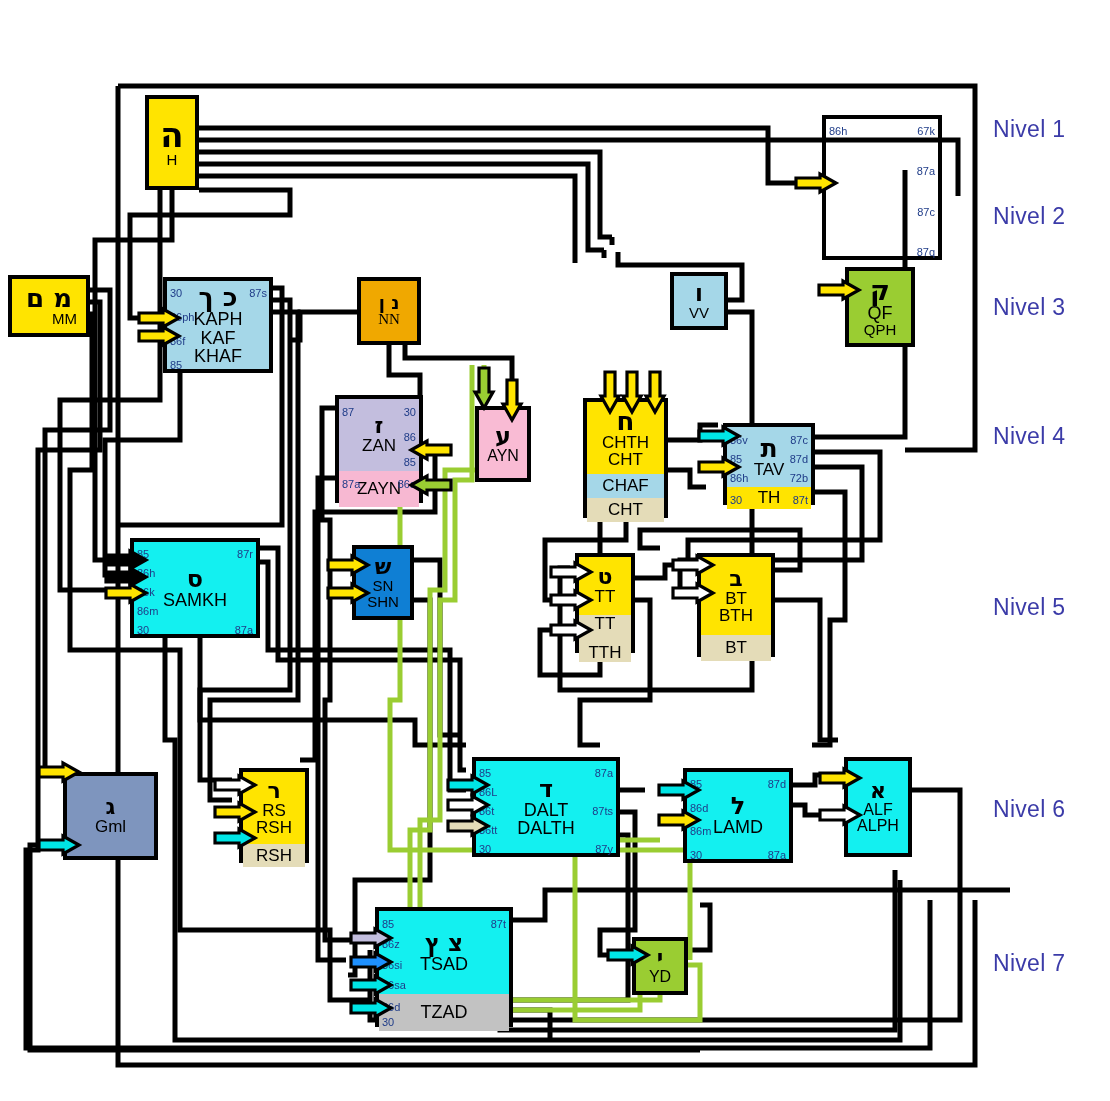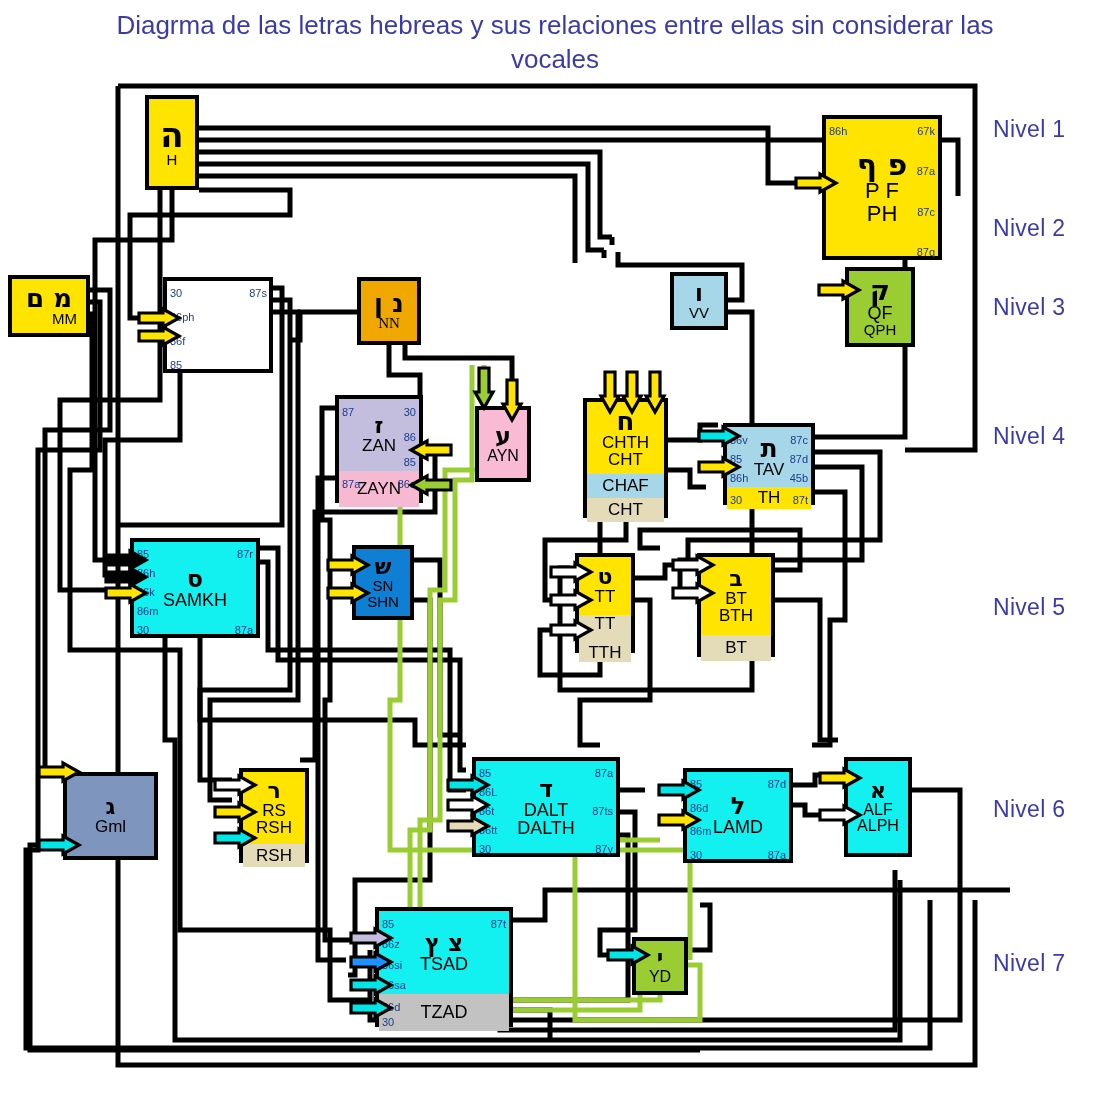--- a/index.html
+++ b/index.html
@@ -27,21 +27,20 @@
   .port.r{right:3px;}
 
   svg.wires{position:absolute;left:0;top:0;width:1110px;height:1101px;z-index:2;}
   svg.wires2{position:absolute;left:0;top:0;width:1110px;height:1101px;z-index:8;pointer-events:none;}
 </style>
 </head>
 <body>
 
 <div id="stage">
 
-  <div class="title">Diagrma de las letras hebreas y sus relaciones entre ellas  sin considerar las vocales</div>
 
   <svg class="wires" viewBox="0 0 1110 1101" xmlns="http://www.w3.org/2000/svg">
     <g fill="none" stroke="#000" stroke-width="5">
 
       <path d="M118,86 L975,86 L975,450 L905,450"></path>
       <path d="M118,86 L118,1065 L975,1065 L975,900"></path>
 
       <path d="M199,128 L768,128 L768,183 L800,183"></path>
       <path d="M199,140 L958,140 L958,196"></path>
       <path d="M199,152 L600,152 L600,237 L612,237"></path>
@@ -126,54 +125,55 @@
   </svg>
 
   <div id="nodes-root">
       <div class="node" style="left: 145px; top: 95px; width: 54px; height: 95px; position: absolute;">
         <div class="seg" style="background: rgb(255, 228, 0);">
           <div class="heb" style="font-size: 34px;">ה</div>
           <div class="lat" style="font-size: 15px;">H</div>
         </div>
       </div>
       <div class="node" style="left: 822px; top: 115px; width: 120px; height: 145px; position: absolute;">
-        <div class="seg" style="background: rgb(255, 228, 0);">
-          <div class="heb" style="font-size: 30px;">פ  ף</div>
-          <div class="lat" style="font-size: 22px;">P      F</div>
-          <div class="lat" style="font-size: 22px;">PH</div>
-        </div>
         <div class="port l" style="position: absolute; left: 3px; top: 7px;">86h</div>
         <div class="port r" style="position: absolute; right: 3px; top: 7px;">67k</div>
         <div class="port r" style="position: absolute; right: 3px; top: 47.3333px;">87a</div>
         <div class="port r" style="position: absolute; right: 3px; top: 87.6667px;">87c</div>
         <div class="port r" style="position: absolute; right: 3px; top: 128px;">87q</div>
       </div>
       <div class="node" style="left: 845px; top: 267px; width: 70px; height: 80px; position: absolute;">
         <div class="seg" style="background: rgb(154, 205, 50);">
           <div class="heb" style="font-size: 27px;">ק</div>
           <div class="lat" style="font-size: 18px;">QF</div>
           <div class="lat" style="font-size: 15px;">QPH</div>
         </div>
       </div>
       <div class="node" style="left: 8px; top: 275px; width: 82px; height: 62px; position: absolute;">
         <div class="seg" style="background: rgb(255, 228, 0);">
           <div class="heb" style="font-size: 26px;">מ  ם</div>
           <div class="lat" style="font-size: 15px; margin-left: 31px;">MM</div>
         </div>
       </div>
       <div class="node" style="left: 163px; top: 277px; width: 110px; height: 96px; position: absolute;">
+        <div class="seg" style="background: rgb(165, 215, 232);">
+          <div class="heb" style="font-size: 26px;">כ  ך</div>
+          <div class="lat" style="font-size: 18px;">KAPH</div>
+          <div class="lat" style="font-size: 18px;">KAF</div>
+          <div class="lat" style="font-size: 18px;">KHAF</div>
+        </div>
         <div class="port l" style="position: absolute; left: 3px; top: 7px;">30</div>
         <div class="port l" style="position: absolute; left: 3px; top: 31px;">86ph</div>
         <div class="port l" style="position: absolute; left: 3px; top: 55px;">86f</div>
         <div class="port l" style="position: absolute; left: 3px; top: 79px;">85</div>
         <div class="port r" style="position: absolute; right: 2px; top: 7px;">87s</div>
       </div>
       <div class="node" style="left: 357px; top: 277px; width: 64px; height: 68px; position: absolute;">
         <div class="seg" style="background: rgb(240, 168, 0);">
-          <div class="heb" style="font-size: 26px;">נ  ן</div>
+          <div class="heb" style="font-size: 18px;">נ  ן</div>
           <div class="lat" style="font-size: 15px; font-family: Liberation Serif, serif;">NN</div>
         </div>
       </div>
       <div class="node" style="left: 670px; top: 272px; width: 58px; height: 58px; position: absolute;">
         <div class="seg" style="background: rgb(165, 215, 232);">
           <div class="heb" style="font-size: 23px;">ו</div>
           <div class="lat" style="font-size: 15px;">VV</div>
         </div>
       </div>
       <div class="node" style="left: 335px; top: 395px; width: 88px; height: 108px; position: absolute;">
@@ -212,21 +212,21 @@
       </div>
       <div class="node" style="left: 723px; top: 423px; width: 92px; height: 82px; position: absolute;">
         <div class="seg" style="background: rgb(165, 215, 232); flex: 0 0 60px;">
           <div class="heb" style="font-size: 25px;">ת</div>
           <div class="lat" style="font-size: 17px;">TAV</div>
           <div class="port l" style="top: 8px;">86v</div>
           <div class="port l" style="top: 27px;">85</div>
           <div class="port l" style="top: 46px;">86h</div>
           <div class="port r" style="top: 8px;">87c</div>
           <div class="port r" style="top: 27px;">87d</div>
-          <div class="port r" style="top: 46px;">45b</div>
+          <div class="port r" style="top: 46px;">72b</div>
         </div>
         <div class="seg" style="background: rgb(255, 228, 0); flex: 0 0 22px;">
           <div class="lat" style="font-size: 17px;">TH</div>
           <div class="port l" style="top: 8px;">30</div>
           <div class="port r" style="top: 8px;">87t</div>
         </div>
       </div>
       <div class="node" style="left: 130px; top: 538px; width: 130px; height: 100px; position: absolute;">
         <div class="seg" style="background: rgb(19, 240, 240);">
           <div class="heb" style="font-size: 24px;">ס</div>
@@ -404,21 +404,21 @@
     <use href="#ah" transform="translate(375,985)" fill="#00E5E5"></use>
     <use href="#ah" transform="translate(375,1008)" fill="#00E5E5"></use>
 
     <use href="#ah" transform="translate(632,955)" fill="#00E5E5"></use>
 
     <use href="#ah" transform="translate(484,392) rotate(90)" fill="#9ACD32"></use>
   </svg>
 
   <div id="levels-root">
       <div class="nivel" style="left: 993px; top: 116px;">Nivel 1</div>
-      <div class="nivel" style="left: 993px; top: 215px;">Nivel 2</div>
+      <div class="nivel" style="left: 993px; top: 203px;">Nivel 2</div>
       <div class="nivel" style="left: 993px; top: 294px;">Nivel 3</div>
       <div class="nivel" style="left: 993px; top: 423px;">Nivel 4</div>
       <div class="nivel" style="left: 993px; top: 594px;">Nivel 5</div>
       <div class="nivel" style="left: 993px; top: 796px;">Nivel 6</div>
       <div class="nivel" style="left: 993px; top: 950px;">Nivel 7</div>
     </div>
 
 </div>
 
 </body></html>

